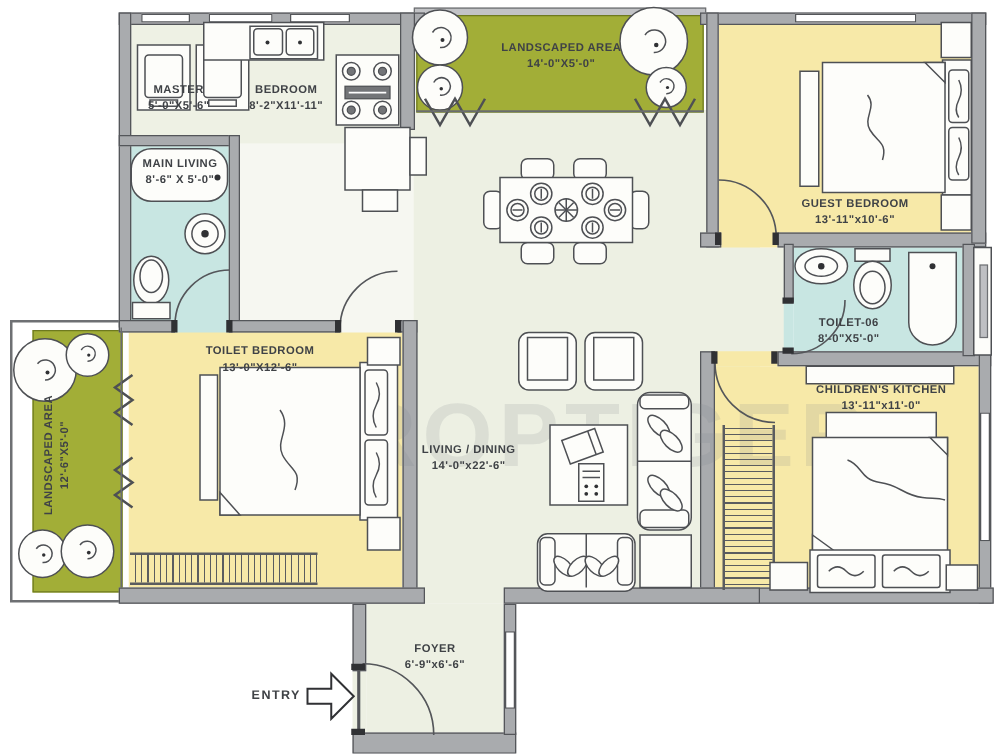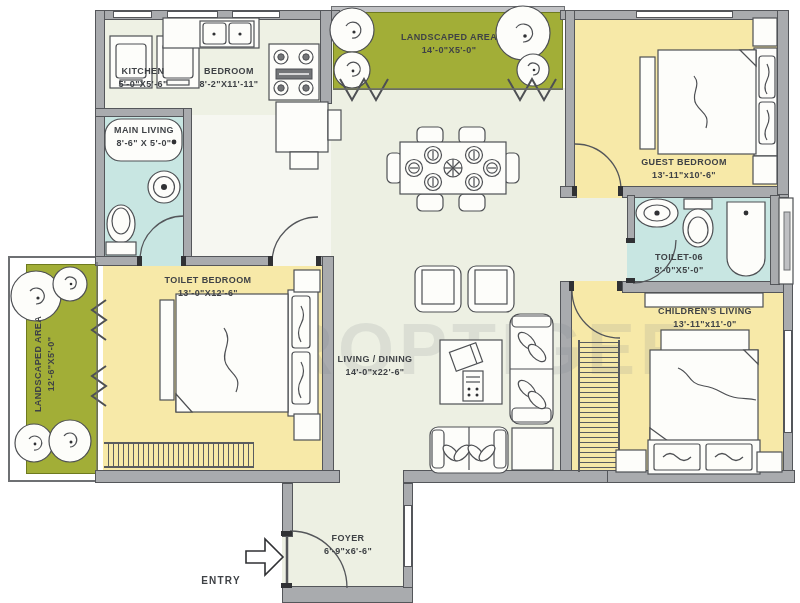--- a/index.html
+++ b/index.html
@@ -357,21 +357,21 @@
       <rect x="569" y="281" width="5" height="10"></rect>
         <rect x="617" y="281" width="5" height="10"></rect>
       <rect x="281" y="531" width="11" height="5"></rect>
         <rect x="281" y="583" width="11" height="5"></rect>
     </g>
 
     <polygon points="246,551 265,551 265,539 283,557 265,575 265,563 246,563" fill="#fff" stroke="#303134" stroke-width="1.6"></polygon>
   </svg>
 
   <div class="lbl" style="left:143px;top:78px">
-    <span>KITCHEN</span>
+    <span>MASTER</span>
     <span>5'-0"X5'-6"</span>
   </div>
   <div class="lbl" style="left:229px;top:78px">
     <span>BEDROOM</span>
     <span>8'-2"X11'-11"</span>
   </div>
   <div class="lbl" style="left:449px;top:44px">
     <span>LANDSCAPED AREA</span>
     <span>14'-0"X5'-0"</span>
   </div>
@@ -389,28 +389,28 @@
   </div>
   <div class="lbl" style="left:208px;top:287px">
     <span>TOILET BEDROOM</span>
     <span>13'-0"X12'-6"</span>
   </div>
   <div class="lbl" style="left:679px;top:264px">
     <span>TOILET-06</span>
     <span>8'-0"X5'-0"</span>
   </div>
   <div class="lbl" style="left:705px;top:318px">
-    <span>CHILDREN'S LIVING</span>
+    <span>CHILDREN'S KITCHEN</span>
     <span>13'-11"x11'-0"</span>
   </div>
   <div class="lbl" style="left:375px;top:366px">
     <span>LIVING / DINING</span>
     <span>14'-0"x22'-6"</span>
   </div>
-  <div class="lbl" style="left:348px;top:545px">
+  <div class="lbl" style="left:348px;top:525px">
     <span>FOYER</span>
     <span>6'-9"x6'-6"</span>
   </div>
-  <div class="lbl" style="left:221px;top:581px;font-size:10px;letter-spacing:1.2px">
+  <div class="lbl" style="left:221px;top:557px;font-size:10px;letter-spacing:1.2px">
     <span>ENTRY</span>
   </div>
 
 </div>
 
 </body></html>

